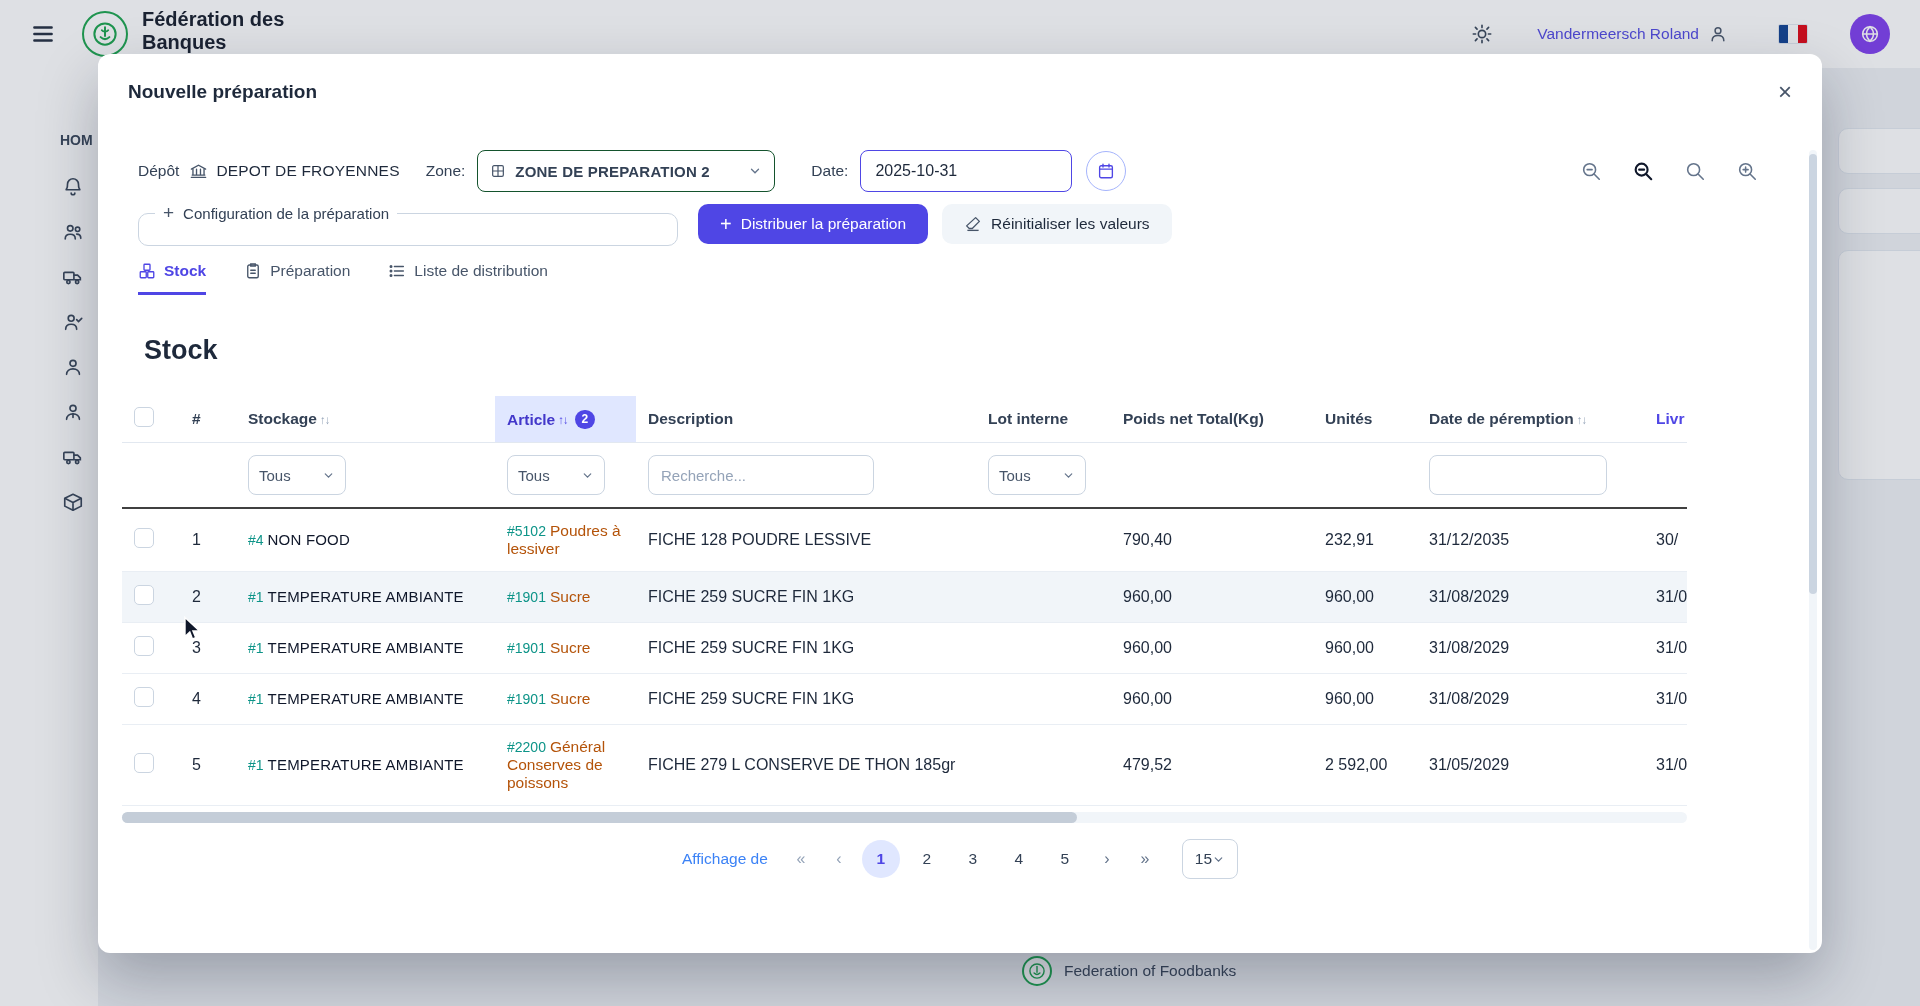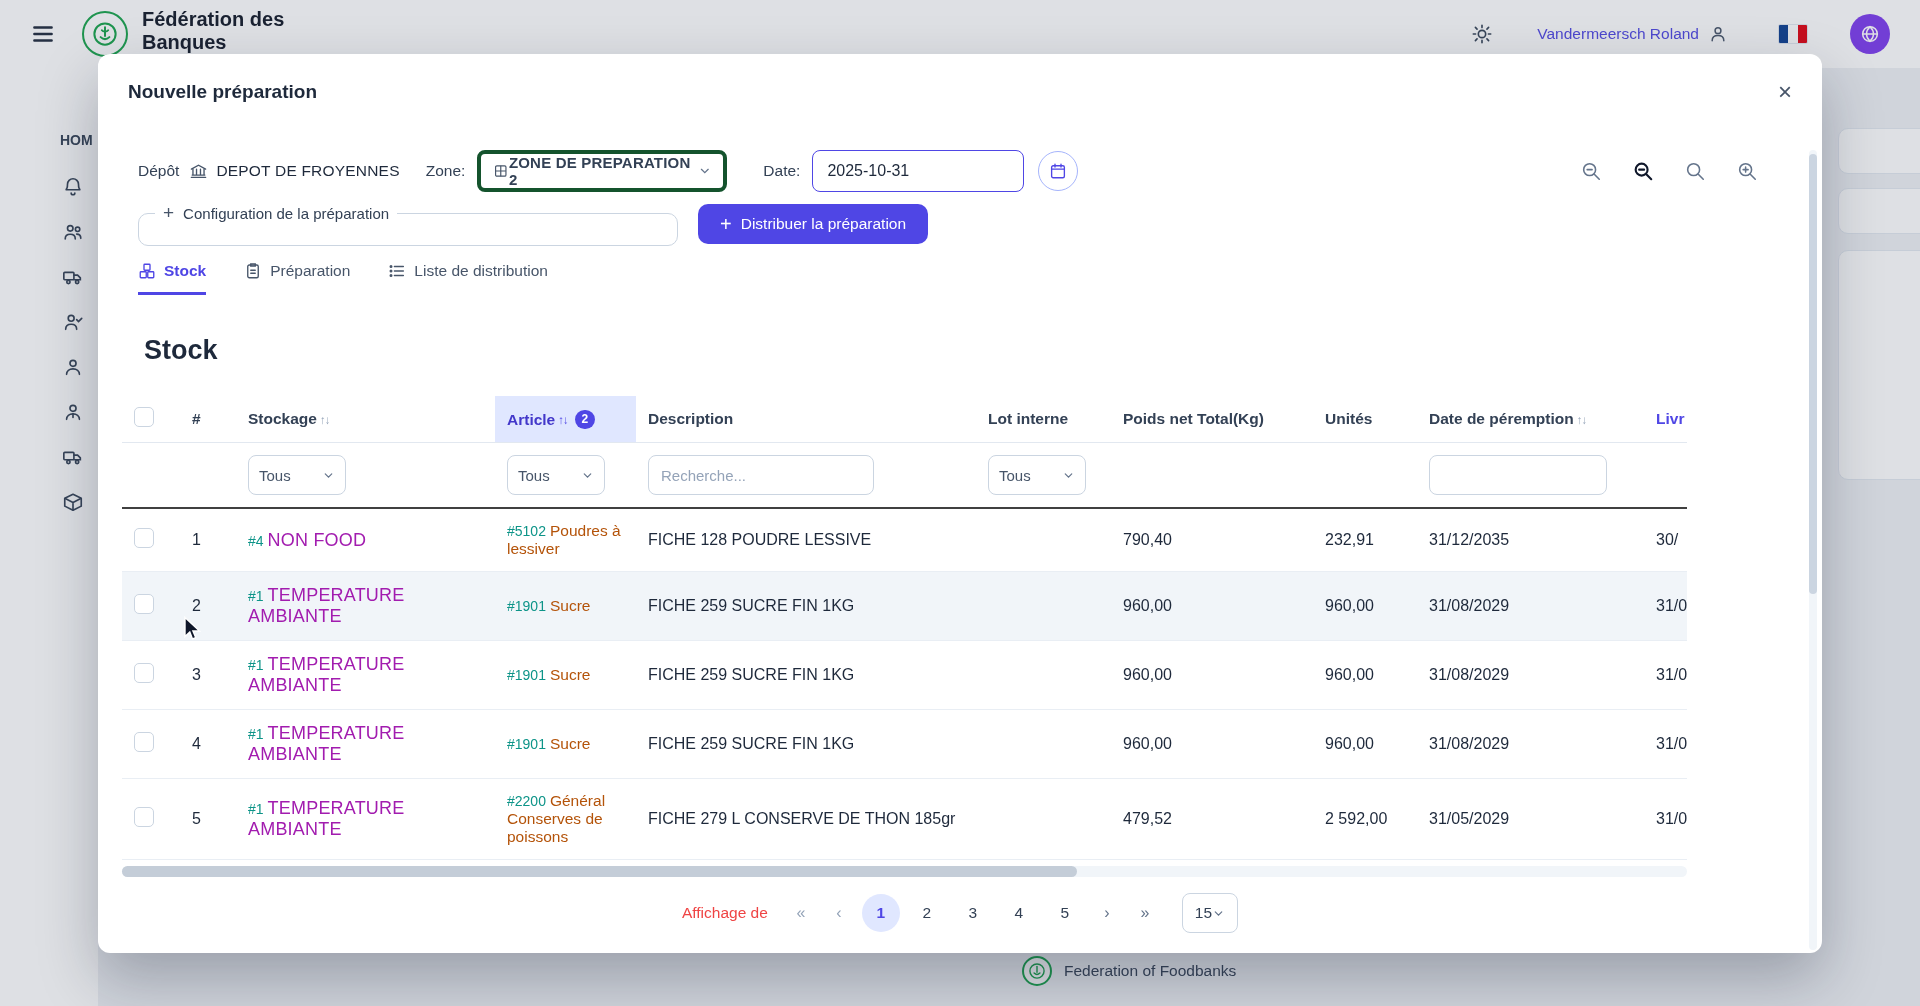--- a/index.html
+++ b/index.html
@@ -34,21 +34,21 @@
   .modal{position:absolute;left:98px;top:54px;width:1724px;height:899px;background:#fff;border-radius:12px;box-shadow:0 25px 60px rgba(15,23,42,.28);z-index:10}
   .m-head{display:flex;align-items:center;justify-content:space-between;padding:26px 30px 0 30px}
   .m-title{font-size:19px;font-weight:600;color:#1e293b}
   .m-close{background:none;border:none;font-size:24px;line-height:1;color:#475569;cursor:pointer}
 
   .toolbar{display:flex;align-items:center;margin-top:46px;padding:0 40px}
   .lbl{font-size:15.5px;color:#334155}
   .tb-ic{margin-left:10px;color:#475569}
   .depot-val{margin-left:8px;font-size:15.5px;font-weight:500;color:#1e293b;letter-spacing:.2px}
   .zone-l{margin-left:26px}
-  .zone-select{margin-left:12px;width:250px;height:42px;border:4px solid #14532d;border-radius:8px;display:flex;align-items:center;padding:0 12px;cursor:pointer;background:#fff}
+  .zone-select{margin-left:12px;width:298px;height:42px;border:1px solid #14532d;border-radius:8px;display:flex;align-items:center;gap:9px;padding:0 12px;cursor:pointer;background:#fff}
   .zone-val{font-size:15px;font-weight:600;color:#334155;letter-spacing:.2px}
   .chev{margin-left:auto;color:#64748b}
   .date-l{margin-left:36px}
   .date-input{margin-left:12px;width:212px;height:42px;border:1.6px solid #4f46e5;border-radius:8px;padding:0 14px;font-size:16px;color:#1e293b;font-family:inherit;outline:none}
   .cal-btn{margin-left:14px;width:40px;height:40px;border-radius:50%;border:1.5px solid #a5b4fc;background:#fff;display:flex;align-items:center;justify-content:center;color:#4f46e5;cursor:pointer}
   .zoom-group{margin-left:auto;display:flex;align-items:center;gap:30px;padding-right:24px;color:#64748b}
   .zoom-group .zbtn{background:none;border:none;color:#64748b;cursor:pointer}
   .zoom-group .zbtn.active{color:#0f172a}
 
   .cfg-row{display:flex;align-items:flex-end;margin-top:10px;padding:0 40px}
@@ -76,33 +76,33 @@
   tbody tr{border-bottom:1px solid #e9eef4}
   tbody td{padding:13px 12px;vertical-align:middle;color:#1e293b;overflow:hidden}
   tbody tr.hovered{background:#f1f5f9}
   .th-article{background:#e0e7ff;color:#4338ca}
   .th-livr{color:#4f46e5}
   .sort{font-size:11.5px;color:#94a3b8;letter-spacing:-1px;margin-left:3px}
   .th-article .sort{color:#4f46e5}
   .badge{display:inline-flex;align-items:center;justify-content:center;min-width:20px;height:19px;padding:0 5px;border-radius:10px;background:#4f46e5;color:#fff;font-size:12px;font-weight:600;margin-left:7px;vertical-align:1px}
   .cb{width:20px;height:20px;border:1.5px solid #cbd5e1;border-radius:5px;background:#fff;display:inline-block;cursor:pointer}
   .code{color:#0d9488;font-size:14px;margin-right:4px}
-  .sname{color:#a21caf;font-size:18px;letter-spacing:.2px}
+  .sname{color:#0f172a;font-size:15px;letter-spacing:.2px}
   .aname{color:#b45309;font-size:15.5px}
   .fselect{border:1px solid #cbd5e1;border-radius:8px;height:40px;display:flex;align-items:center;justify-content:space-between;padding:0 10px;width:98px;font-size:15px;color:#475569;cursor:pointer;background:#fff}
   .finput{border:1px solid #cbd5e1;border-radius:8px;height:40px;padding:0 12px;font-size:15px;color:#334155;font-family:inherit;outline:none;background:#fff}
   .finput::placeholder{color:#94a3b8}
   .f-search{width:226px}
   .f-date{width:178px}
 
   .hscroll{margin:6px 0 0 24px;width:1565px;height:11px;background:#f1f5f9;border-radius:6px;position:relative}
   .hthumb{position:absolute;left:0;top:0;height:11px;width:955px;background:#c4cdd8;border-radius:6px;cursor:pointer}
 
   .pager{margin-top:16px;display:flex;align-items:center;justify-content:center;gap:8px;width:100%}
-  .pager .plabel{margin-right:10px;color:#ef4444;font-size:15.5px}
+  .pager .plabel{margin-right:10px;color:#3b82f6;font-size:15.5px}
   .pnav{width:30px;height:38px;display:flex;align-items:center;justify-content:center;font-size:16px;color:#64748b;cursor:pointer;background:none;border:none}
   .pnav.dim{color:#94a3b8}
   .pbtn{width:38px;height:38px;border-radius:50%;display:flex;align-items:center;justify-content:center;font-size:15.5px;color:#334155;cursor:pointer;background:none;border:none}
   .pbtn.active{background:#e0e7ff;color:#4f46e5;font-weight:600}
   .psize{margin-left:14px;border:1px solid #cbd5e1;border-radius:8px;height:40px;display:flex;align-items:center;gap:0;padding:0 12px;font-size:15.5px;color:#334155;cursor:pointer;background:#fff}
 
   .vscroll{position:absolute;top:96px;right:5px;width:8px;height:800px;background:#f1f5f9;border-radius:4px}
   .vthumb{position:absolute;top:4px;left:0;width:8px;height:440px;background:#cbd5e1;border-radius:4px;cursor:pointer}
 
   .cursor{position:absolute;left:181px;top:616px;z-index:60;pointer-events:none}
@@ -300,20 +300,27 @@
   <div class="cfg-row">
     <fieldset class="cfg">
       <legend>
         <span class="plus">+</span>
         <span>Configuration de la préparation</span>
       </legend>
     </fieldset>
     <button class="btn btn-primary">
       <span class="plus-w">+</span>
       <span>Distribuer la préparation</span>
+    </button>
+    <button class="btn btn-soft">
+      <svg width="18" height="18" viewBox="0 0 24 24" fill="none" stroke="currentColor" stroke-width="1.8" stroke-linejoin="round">
+          <path d="M15.5 3.5l5 5L11 18H7l-3.5-3.5z"></path>
+          <path d="M4.5 20.5h15"></path>
+        </svg>
+      <span>Réinitialiser les valeurs</span>
     </button>
   </div>
 
   <div class="tabs">
     <div class="tab active">
       <svg width="18" height="18" viewBox="0 0 24 24" fill="none" stroke="currentColor" stroke-width="1.8" stroke-linejoin="round">
           <rect x="3" y="13" width="8" height="8" rx="1"></rect>
           <rect x="13" y="13" width="8" height="8" rx="1"></rect>
           <rect x="8" y="3" width="8" height="8" rx="1"></rect>
         </svg>

